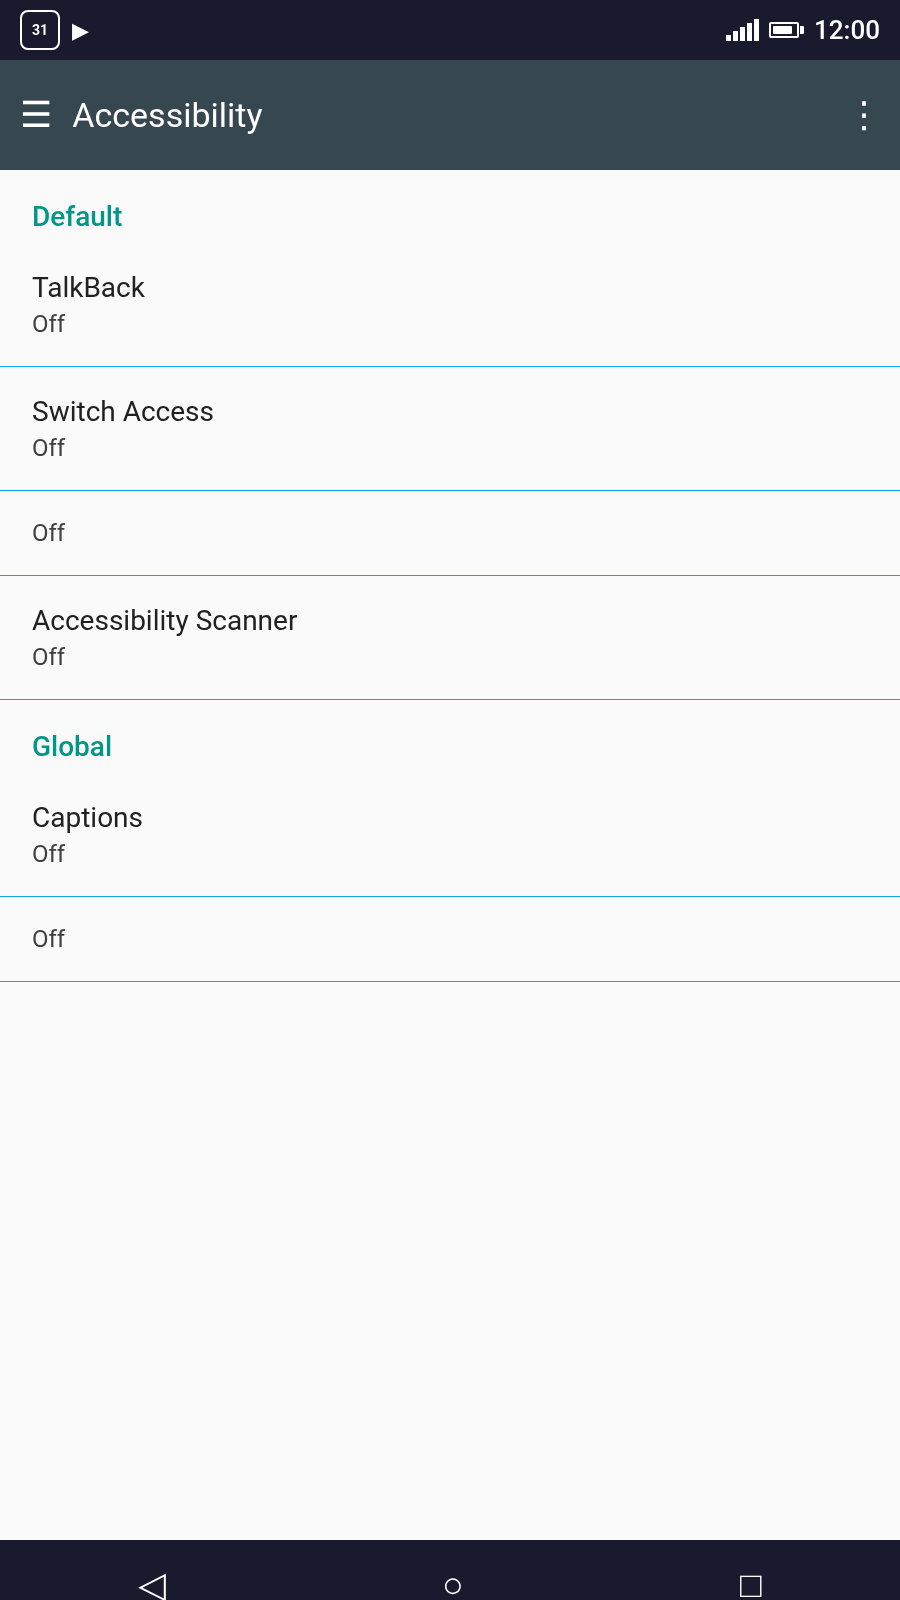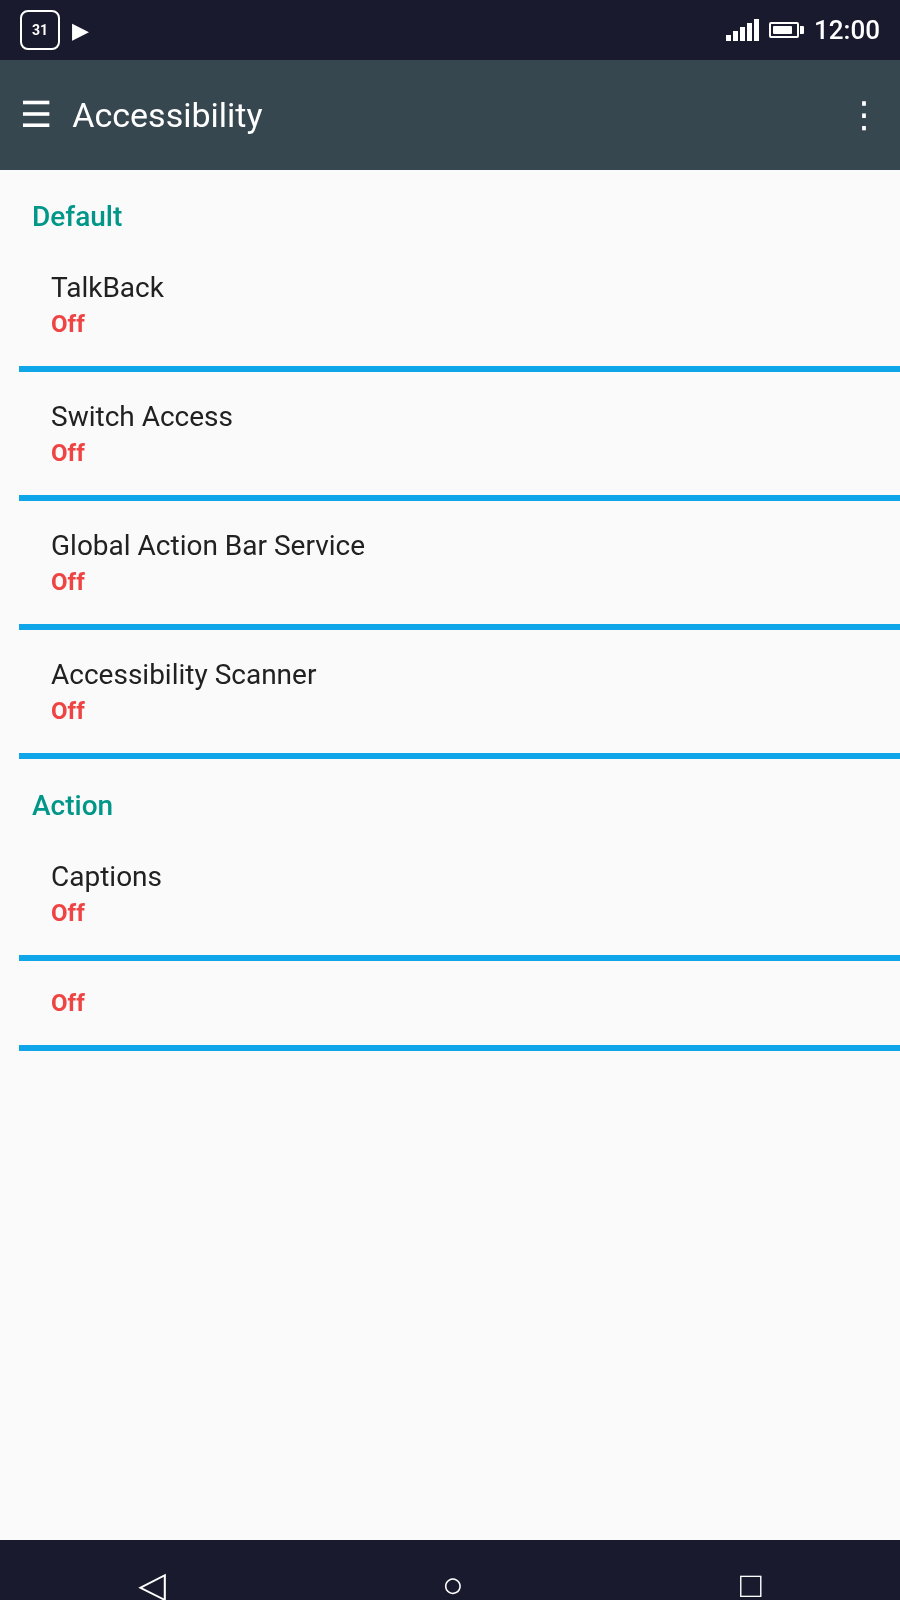--- a/index.html
+++ b/index.html
@@ -98,37 +98,36 @@
     .section-header {
       padding: 30px 32px 10px 32px;
       font-size: 28px;
       font-weight: 500;
       color: #009688;
     }
 
     
     .setting-item {
       padding: 28px 32px;
-      border-bottom: 6px solid #0ea5e9;
+      border-bottom: 1px solid #0ea5e9;
       background: #fafafa;
       cursor: pointer;
-      margin-left: 19px;
     }
 
     .setting-title {
       font-size: 28px;
       color: #212121;
       margin-bottom: 6px;
       font-weight: 400;
     }
 
     .setting-subtitle {
       font-size: 24px;
-      color: #ef4444;
-      font-weight: 700;
+      color: #404040;
+      font-weight: 400;
     }
 
     
     .bottom-nav {
       width: 900px;
       height: 90px;
       background: #1a1a2e;
       display: flex;
       align-items: center;
       justify-content: space-around;
@@ -242,31 +241,30 @@
     <div class="setting-title">TalkBack</div>
     <div class="setting-subtitle">Off</div>
   </div>
 
   <div class="setting-item">
     <div class="setting-title">Switch Access</div>
     <div class="setting-subtitle">Off</div>
   </div>
 
   <div class="setting-item">
-    <div class="setting-title">Global Action Bar Service</div>
     <div class="setting-subtitle">Off</div>
   </div>
 
   <div class="setting-item">
     <div class="setting-title">Accessibility Scanner</div>
     <div class="setting-subtitle">Off</div>
   </div>
 
   <div class="section-header">
-    <span>Action</span>
+    <span>Global</span>
   </div>
 
   <div class="setting-item">
     <div class="setting-title">Captions</div>
     <div class="setting-subtitle">Off</div>
   </div>
 
   <div class="setting-item">
     <div class="setting-subtitle">Off</div>
   </div>

